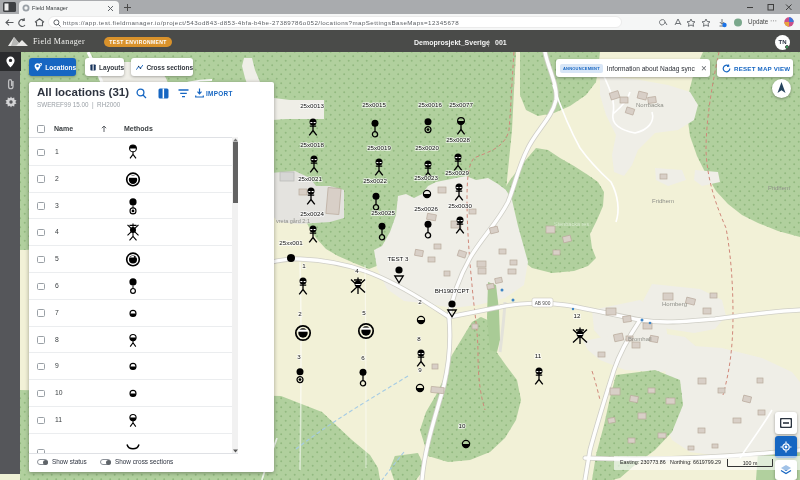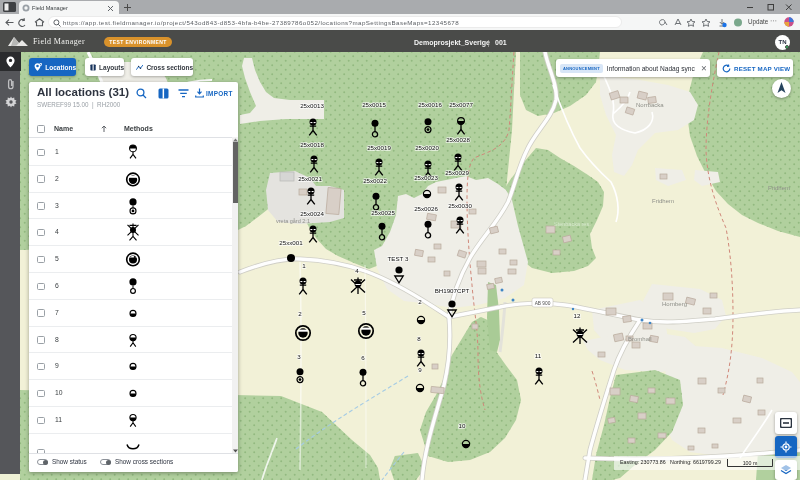--- a/index.html
+++ b/index.html
@@ -5,21 +5,21 @@
   * { margin:0; padding:0; box-sizing:border-box; }
   html,body { width:800px; height:480px; overflow:hidden; font-family:"Liberation Sans",sans-serif; }
   .abs { position:absolute; }
   #stage { position:relative; width:800px; height:480px; background:#eef0d5; }
   
   #tabstrip { left:0; top:0; width:800px; height:14px; background:#a9abae; }
   #tab { left:19px; top:1px; width:100px; height:13px; background:#f5f6f6; border-radius:4px 4px 0 0; }
   #toolbar { left:0; top:14px; width:800px; height:16px; background:#f5f6f6; }
   #appheader { left:0; top:30px; width:800px; height:22px; background:#4a4b49; }
   #rail { left:0; top:52px; width:20px; height:422px; background:#55565a; }
-  #panel { left:29px; top:82px; width:209px; height:390px; background:#fff; border-radius:2px;
+  #panel { left:29px; top:82px; width:245px; height:390px; background:#fff; border-radius:2px;
            box-shadow:0 1px 4px rgba(0,0,0,.35); }
   .btn { position:absolute; height:18px; border-radius:3px; background:#fff; color:#33383f;
          font-size:6.5px; font-weight:bold; box-shadow:0 1px 3px rgba(0,0,0,.3);
          display:flex; align-items:center; white-space:nowrap; }
   .blue { background:#1666c2; color:#fff; }
 </style>
 </head>
 <body>
 <div id="stage">
   <svg id="mapsvg" class="abs" style="left:20px;top:52px;" width="780" height="428" viewBox="20 52 780 428">

